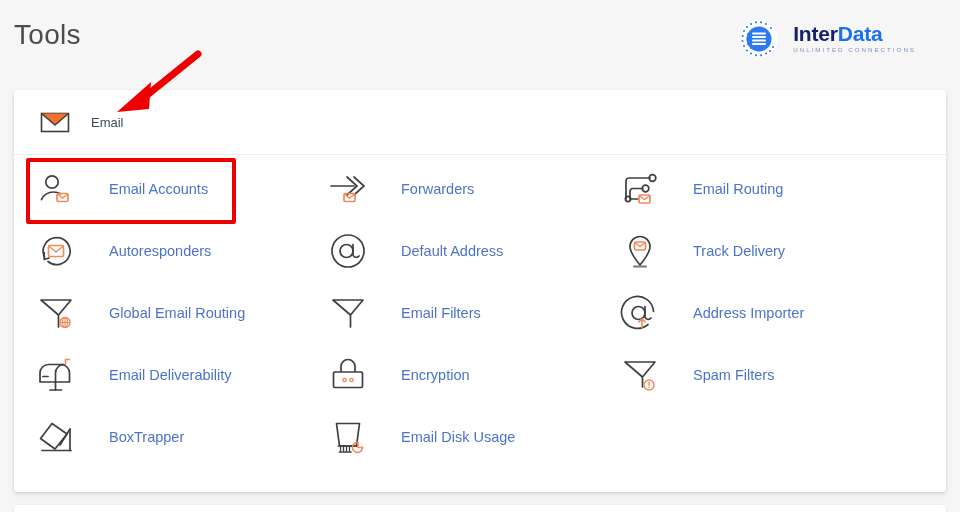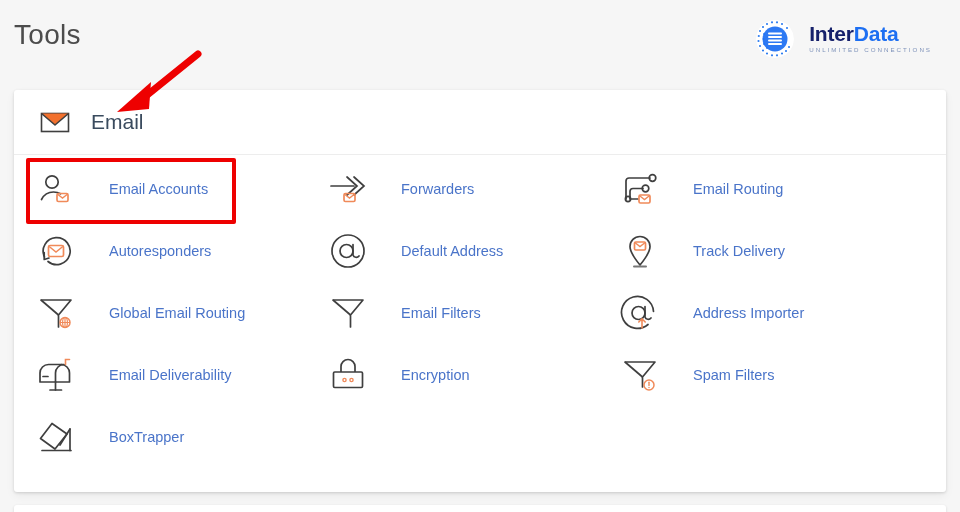--- a/index.html
+++ b/index.html
@@ -29,21 +29,21 @@
     font-size: 28px;
     font-weight: 300;
     color: #4c4c4c;
     letter-spacing: 0.3px;
     line-height: 44px;
   }
 
   
   #brand-logo {
     position: absolute;
-    right: 28px;
+    right: 44px;
     top: 18px;
     height: 42px;
     display: flex;
     align-items: center;
     gap: 13px;
   }
   #brand-mark { width: 42px; height: 42px; flex: none; }
   #brand-wordmark { display: flex; flex-direction: column; justify-content: center; }
   #brand-name {
     font-size: 21px;
@@ -93,21 +93,21 @@
     height: 65px;
     border-bottom: 1px solid #ededed;
     display: flex;
     align-items: center;
     padding-left: 25px;
     box-sizing: border-box;
   }
   #group-header .g-icon { width: 32px; height: 32px; flex: none; }
   #group-header .g-label {
     margin-left: 20px;
-    font-size: 21px;
+    font-size: 13px;
     color: #3a4b5e;
   }
 
   
   #tool-grid {
     position: absolute;
     left: 0;
     top: 66px;
     width: 932px;
     display: flex;
@@ -382,20 +382,33 @@
         <svg viewBox="0 0 40 40" width="40" height="40" fill="none" stroke="#3f3f3f" stroke-width="1.7">
           <path d="M16 6.5 L31 17 L19 32 L4.5 21.5 Z" stroke-linejoin="round"></path>
           <path d="M24 28 L34 12" stroke-linecap="round"></path>
           <path d="M6 33.5 H35" stroke-linecap="round"></path>
           <path d="M34 12 V33.5" stroke-linecap="round"></path>
         </svg>
       </span>
       <span class="t-label">BoxTrapper</span>
     </div>
 
+    <div class="tool-item">
+      <span class="t-icon">
+        <svg viewBox="0 0 40 40" width="40" height="40" fill="none" stroke="#3f3f3f" stroke-width="1.7">
+          <path d="M8.5 6.5 H31.5 L28.5 29 H11.5 Z" stroke-linejoin="round"></path>
+          <path d="M10.5 29 H29" stroke-linecap="round"></path>
+          <path d="M12.5 30 V34 M15.5 30 V34 M18.5 30 V34 M21.5 30 V34" stroke-width="1.3" stroke-linecap="round"></path>
+          <path d="M11.5 35 H23" stroke-linecap="round"></path>
+          <path d="M30 25.5 A5 5 0 1 0 34.5 30" stroke="#f08a5a" stroke-width="1.6" stroke-linecap="round"></path>
+          <path d="M30 25.5 V30.5 H35" stroke="#f08a5a" stroke-width="1.6" stroke-linejoin="round"></path>
+        </svg>
+      </span>
+      <span class="t-label">Email Disk Usage</span>
+    </div>
 
   </div>
 </div>
 
 <div id="next-card"></div>
 
 <div id="highlight-box"></div>
 
 <svg id="pointer-arrow" viewBox="0 0 105 78">
   <path d="M93 6 L36 52" stroke="#ee0000" stroke-width="7" stroke-linecap="round" fill="none"></path>

